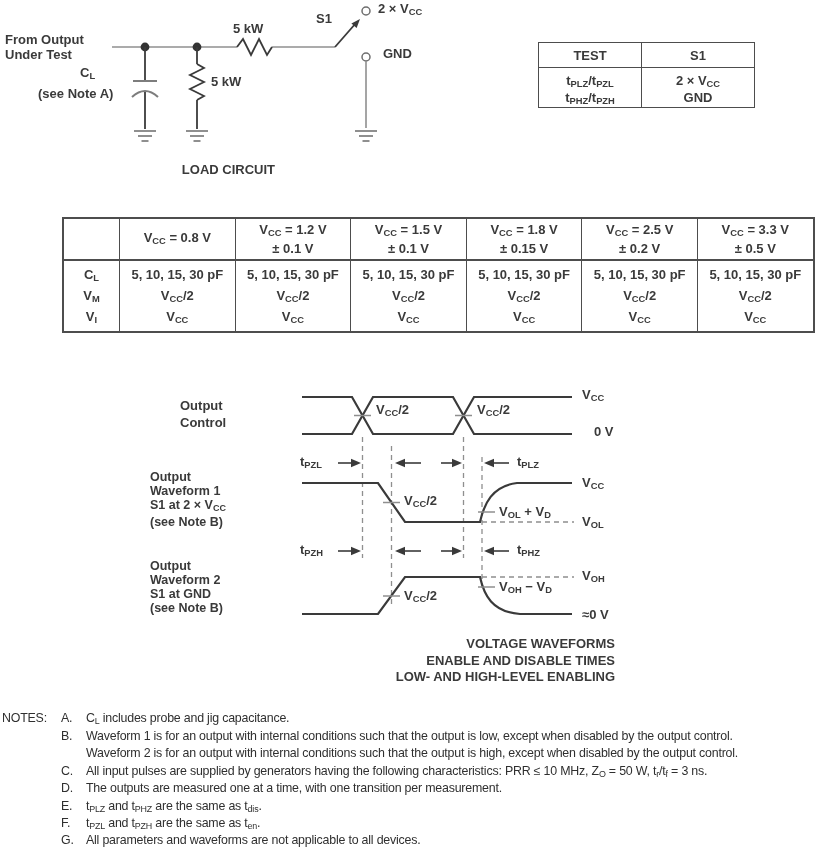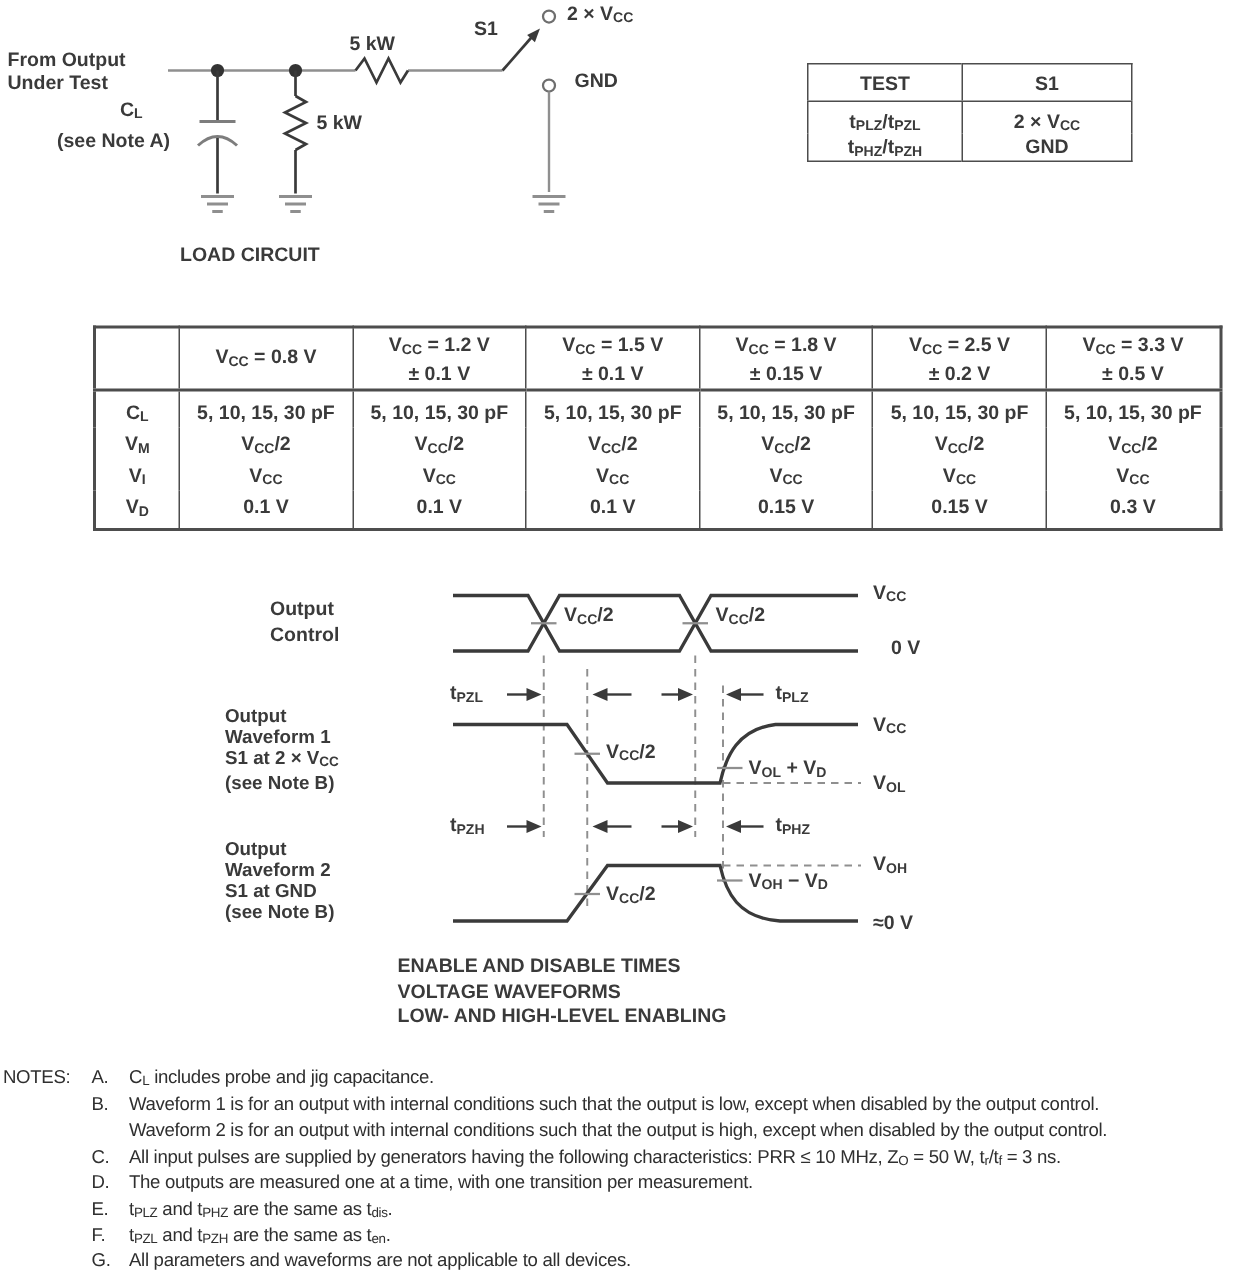--- a/index.html
+++ b/index.html
@@ -1,21 +1,21 @@
 <!DOCTYPE html>
 <html><head>
 <meta charset="utf-8">
 <style>
   html,body{margin:0;padding:0;background:#ffffff;}
   #page{position:relative;width:832px;height:850px;background:#fff;overflow:hidden;
         font-family:"Liberation Sans",sans-serif;color:#3a3a3a;}
   .lbl{position:absolute;font-weight:bold;font-size:13px;line-height:14px;white-space:nowrap;color:#3a3a3a;}
   .lbl sub, .cell sub, .note-text sub{font-size:0.72em;vertical-align:-0.18em;}
   .rt{text-align:left;}
-  .ctr{text-align:left;}
+  .ctr{text-align:right;}
   svg{position:absolute;left:0;top:0;}
 
   
   table{border-collapse:collapse;table-layout:fixed;font-weight:bold;font-size:13px;color:#3a3a3a;}
   .test-table{position:absolute;left:538px;top:42px;width:214px;border:1.5px solid #4d4d4d;}
   .test-table thead th{border-bottom:1.5px solid #4d4d4d;height:24px;text-align:center;padding:0;}
   .test-table td{height:17px;text-align:center;padding:0;}
   .test-table tbody tr:first-child td{padding-top:4px;}
   .test-table tbody tr:last-child td{padding-bottom:1px;}
   .test-table .vdiv{border-left:1.5px solid #4d4d4d;}
@@ -219,29 +219,20 @@
       </tr>
       <tr>
         <th class="cell">V<sub>I</sub></th>
         <td class="vdiv cell">V<sub>CC</sub></td>
         <td class="vdiv cell">V<sub>CC</sub></td>
         <td class="vdiv cell">V<sub>CC</sub></td>
         <td class="vdiv cell">V<sub>CC</sub></td>
         <td class="vdiv cell">V<sub>CC</sub></td>
         <td class="vdiv cell">V<sub>CC</sub></td>
       </tr>
-      <tr>
-        <th class="cell">V<sub>D</sub></th>
-        <td class="vdiv cell">0.1 V</td>
-        <td class="vdiv cell">0.1 V</td>
-        <td class="vdiv cell">0.1 V</td>
-        <td class="vdiv cell">0.15 V</td>
-        <td class="vdiv cell">0.15 V</td>
-        <td class="vdiv cell">0.3 V</td>
-      </tr>
     </tbody>
   </table>
 
   <div class="lbl rt" style="left:180px;top:397px;width:110px;line-height:17px;">
     <div>Output</div>
     <div>Control</div>
   </div>
   <div class="lbl rt" style="left:150px;top:470px;width:140px;font-size:12.5px;line-height:14px;">
     <div>Output</div>
     <div>Waveform 1</div>
@@ -269,22 +260,22 @@
   <div class="lbl" style="left:499px;top:580px;">V<sub>OH</sub> − V<sub>D</sub></div>
 
   <div class="lbl" style="left:582px;top:388px;">V<sub>CC</sub></div>
   <div class="lbl" style="left:582px;top:425px;margin-left:12px;">0 V</div>
   <div class="lbl" style="left:582px;top:476px;">V<sub>CC</sub></div>
   <div class="lbl" style="left:582px;top:515px;">V<sub>OL</sub></div>
   <div class="lbl" style="left:582px;top:569px;">V<sub>OH</sub></div>
   <div class="lbl" style="left:582px;top:608px;">≈0 V</div>
 
   <div class="lbl ctr" style="left:265px;top:636px;width:350px;line-height:16.5px;">
+    <div>VOLTAGE WAVEFORMS</div>
     <div>ENABLE AND DISABLE TIMES</div>
-    <div>VOLTAGE WAVEFORMS</div>
     <div>LOW- AND HIGH-LEVEL ENABLING</div>
   </div>
 
   <div class="notes">
     <div class="note-heading">NOTES:</div>
     <span class="note-letter" style="top:0;">A.</span>
     <span class="note-text" style="top:0;">C<sub>L</sub> includes probe and jig capacitance.</span>
     <span class="note-letter" style="top:18px;">B.</span>
     <span class="note-text" style="top:18px;">Waveform 1 is for an output with internal conditions such that the output is low, except when disabled by the output control.</span>
     <span class="note-letter" style="top:35px;"></span>

